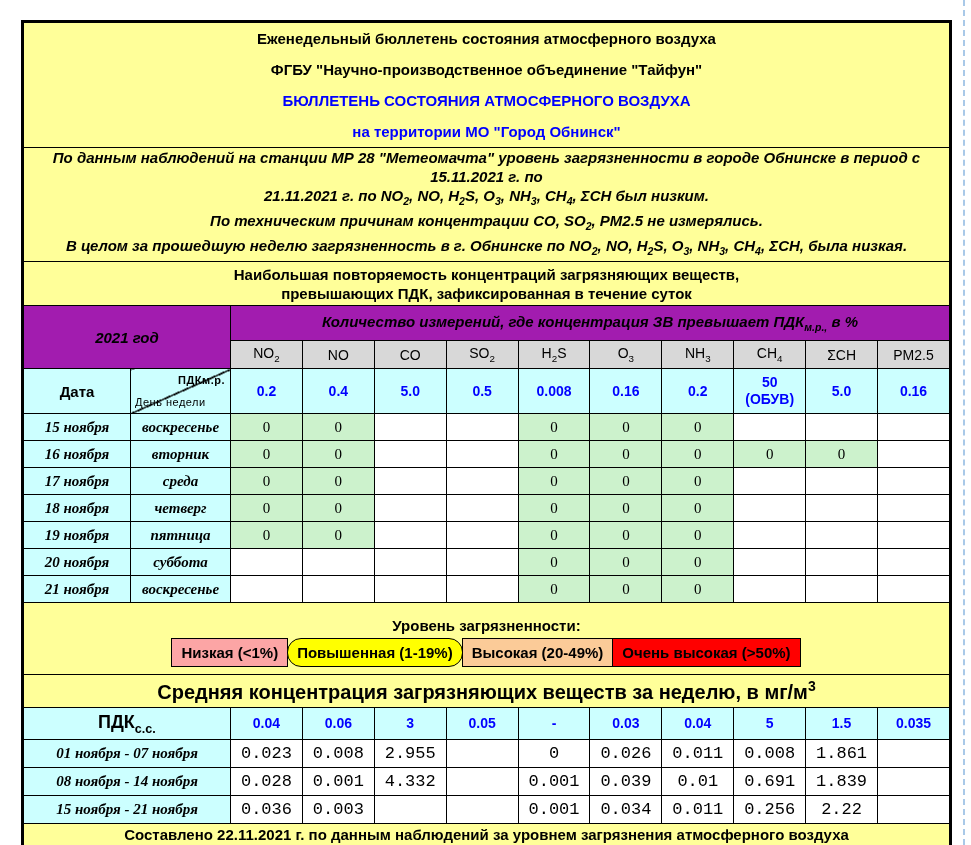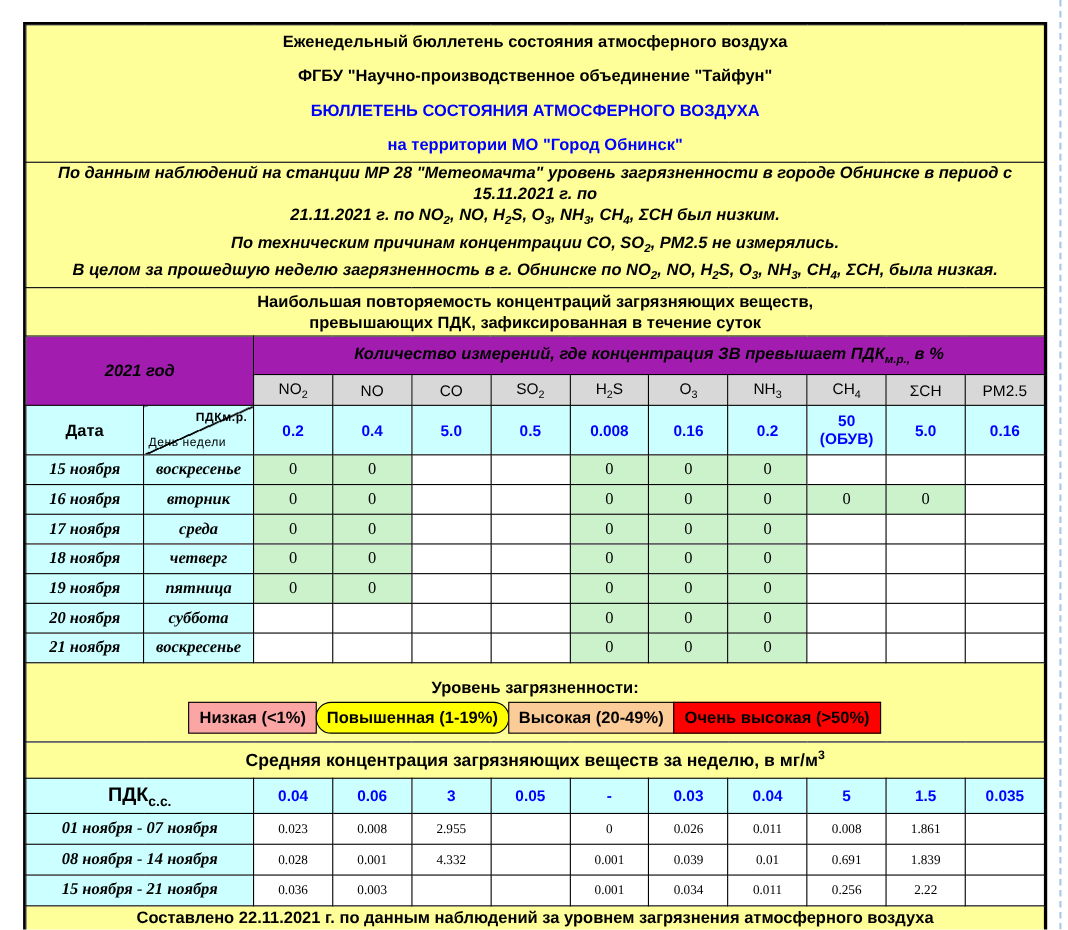--- a/index.html
+++ b/index.html
@@ -17,21 +17,21 @@
   .hdr-block{height:124px;padding-top:4px;margin-left:31px;}
   .hdr-line{font-weight:bold;font-size:15px;line-height:31px;}
   .hdr-blue{color:#0000ff;}
   .intro-block{height:80px;padding-top:2px;}
   .intro-line{font-weight:bold;font-style:italic;font-size:15px;line-height:19px;text-align:center;}
   .s1-title{height:43px;font-weight:bold;font-size:15px;line-height:19px;}
   .legend-block{height:71px;}
   .legend-title{font-weight:bold;font-size:15px;margin:6px 0 4px 0;}
   .legend-strip{display:flex;justify-content:center;}
   .legend-box{border:1px solid #000;margin-left:-1px;padding:5px 9px;font-weight:bold;font-size:15px;white-space:nowrap;}
-  .s2-title{height:32px;font-weight:bold;font-size:16px;}
+  .s2-title{height:32px;font-weight:bold;font-size:20px;}
   .footer-block{height:42px;font-weight:bold;font-size:15px;line-height:20px;}
 
   
   tr.r-head1{height:35px;}
   tr.r-head2{height:28px;}
   tr.r-pdk{height:45px;padding-left:29px;}
   tr.r-day{height:27px;}
   td.gray{background:#a21caf;}
   td.year-cell{font-weight:bold;font-style:italic;font-size:15px;}
   td.measure-hdr{font-weight:bold;font-style:italic;font-size:15px;}
@@ -47,21 +47,21 @@
   .diag-bottom{position:absolute;bottom:5px;left:4px;font-size:11px;letter-spacing:0.5px;}
   td.date-cell,td.day-cell{background:#ccffff;font-family:"Liberation Serif",serif;font-weight:bold;font-style:italic;font-size:15px;}
   td.meas{background:#ffffff;font-family:"Liberation Serif",serif;font-size:15px;}
   td.meas.filled{background:#ccf2cc;}
 
   
   tr.r-pdkss{height:32px;}
   tr.r-week{height:28px;}
   td.pdkss-label{font-weight:bold;font-size:18px;background:#ccffff;}
   td.week-label{background:#ccffff;font-family:"Liberation Serif",serif;font-weight:bold;font-style:italic;font-size:15px;}
-  td.week-val{background:#ffffff;font-family:Liberation Serif, serif;font-size:12px;}
+  td.week-val{background:#ffffff;font-family:Liberation Mono, monospace;font-size:17px;}
 
   .pagebreak{position:absolute;left:963px;top:0;height:845px;width:0;border-left:2px dashed #a9c9e8;}
 </style>
 </head>
 <body>
 
 <div class="bulletin">
   <table class="grid">
     <colgroup>
       <col style="width:107px">

